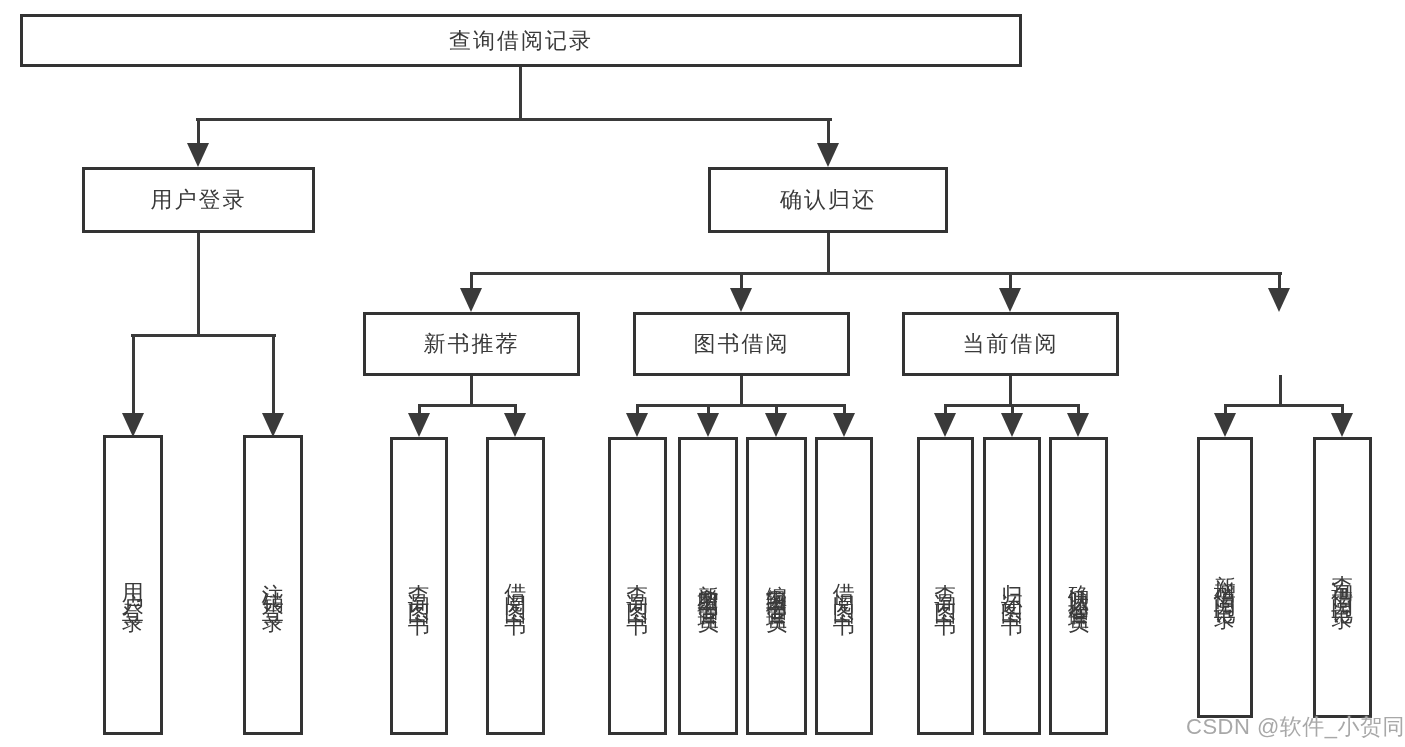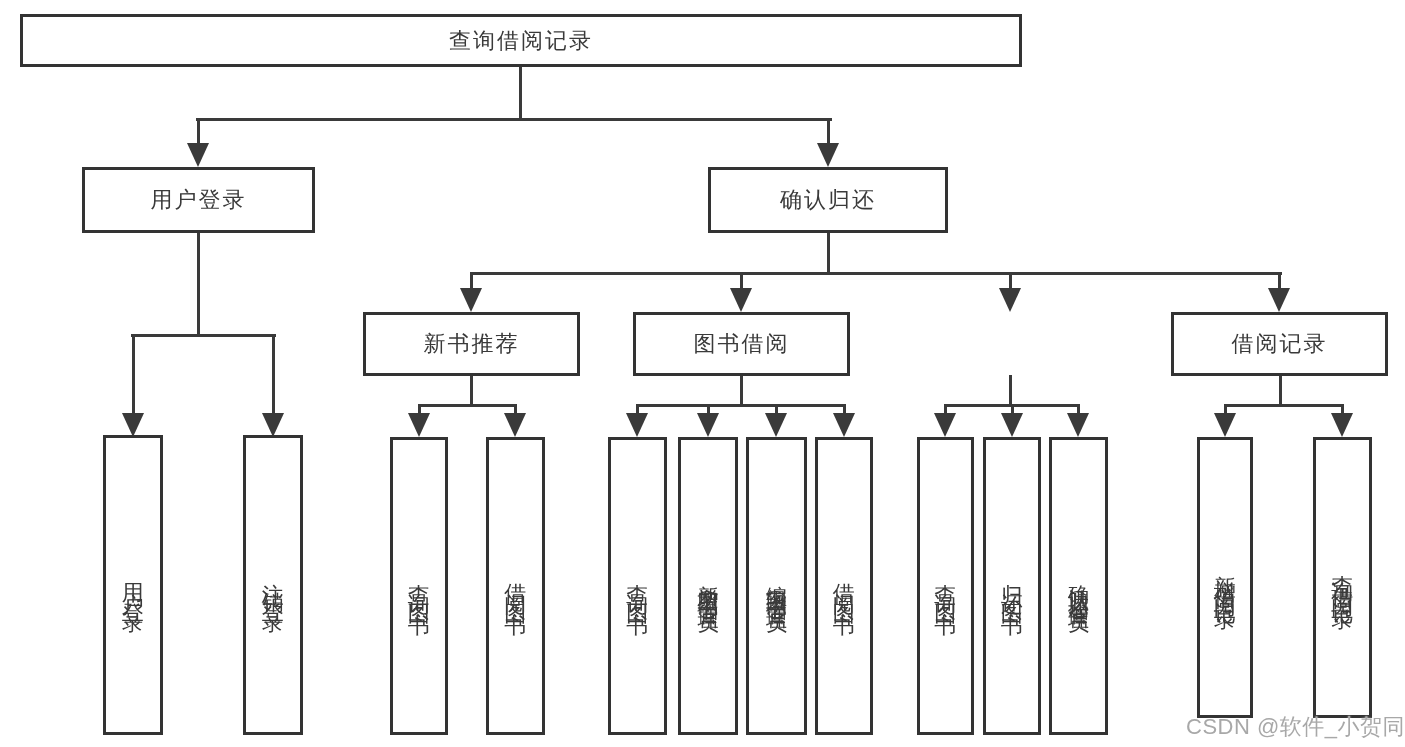--- a/index.html
+++ b/index.html
@@ -112,21 +112,21 @@
     <div class="arw" style="left:1331px; top:413px;"></div>
   </div>
 
   <div class="node" style="left:20px; top:14px; width:1002px; height:53px;">查询借阅记录</div>
 
   <div class="node" style="left:82px; top:167px; width:233px; height:66px;">用户登录</div>
   <div class="node" style="left:708px; top:167px; width:240px; height:66px;">确认归还</div>
 
   <div class="node" style="left:633px; top:312px; width:217px; height:64px;">图书借阅</div>
   <div class="node" style="left:363px; top:312px; width:217px; height:64px;">新书推荐</div>
-  <div class="node" style="left:1171px; top:312px; width:217px; height:64px;">借阅记录</div>
+  <div class="node" style="left:902px; top:312px; width:217px; height:64px;">当前借阅</div>
 
   <div class="node leaf" style="left:103px; top:435px; width:60px; height:300px;">
     <span>用户登录</span>
   </div>
   <div class="node leaf" style="left:243px; top:435px; width:60px; height:300px;">
     <span>注销登录</span>
   </div>
 
   <div class="node leaf" style="left:390px; top:437px; width:58px; height:298px;">
     <span>查询图书</span>

